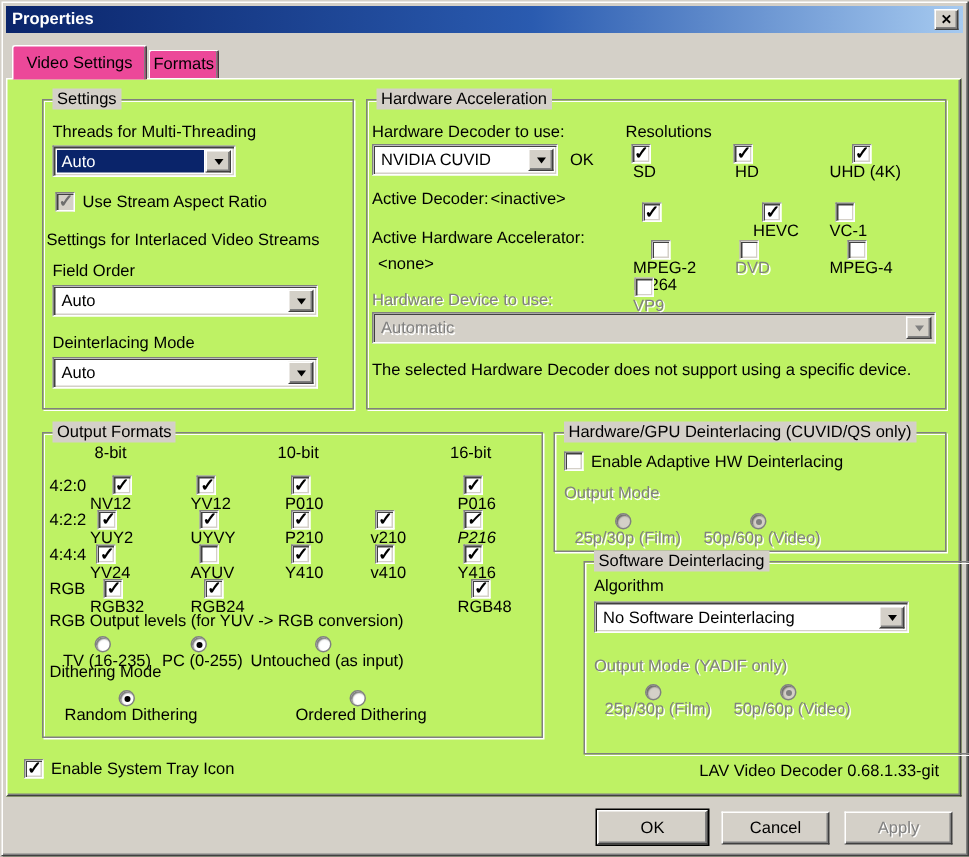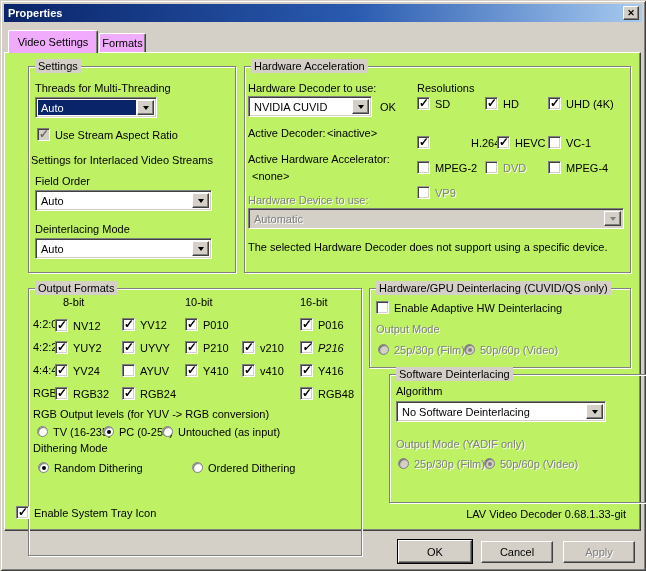--- a/index.html
+++ b/index.html
@@ -10,21 +10,21 @@
     box-shadow:inset 1px 1px 0 #d4d0c8, inset -1px -1px 0 #404040,
                inset 2px 2px 0 #ffffff, inset -2px -2px 0 #808080;
   }
   .titlebar{position:absolute;left:4px;top:4px;width:638px;height:18px;
     background:linear-gradient(90deg,#0a246a 0%,#2a5bb0 55%,#a6caf0 100%);
     display:flex;align-items:center;}
   .title{color:#fff;font-weight:bold;padding-left:4px;}
   .closebtn{position:absolute;right:3px;top:2px;width:16px;height:14px;background:#d4d0c8;
     border:1px solid;border-color:#fff #404040 #404040 #fff;box-shadow:inset -1px -1px 0 #808080;
     display:flex;align-items:center;justify-content:center;font-size:9px;font-weight:bold;line-height:1;}
-  .tab{position:absolute;background:#f0abfc;border-top:1px solid #fff;border-left:1px solid #fff;
+  .tab{position:absolute;background:#ec4899;border-top:1px solid #fff;border-left:1px solid #fff;
     border-right:1px solid #404040;box-shadow:inset -1px 0 0 #808080;
     display:flex;align-items:center;justify-content:center;white-space:nowrap;
     border-top-left-radius:2px;border-top-right-radius:2px;}
   .tab.active{left:8px;top:30px;width:90px;height:23px;z-index:3;}
   .tab.inactive{left:99px;top:33px;width:47px;height:19px;z-index:1;}
   .panel{position:absolute;left:4px;top:52px;width:637px;height:479px;background:#bef264;z-index:2;
     border:1px solid;border-color:#fff #404040 #404040 #fff;box-shadow:inset -1px -1px 0 #808080;}
   .group{position:absolute;border:1px solid #808080;box-shadow:inset 1px 1px 0 #fff, 1px 1px 0 #fff;}
   .gtitle{position:absolute;top:-8px;left:6px;background:#d4d0c8;padding:0 3px;line-height:14px;white-space:nowrap;}
   .lab{position:absolute;white-space:nowrap;}
@@ -36,21 +36,21 @@
     white-space:nowrap;overflow:hidden;line-height:14px;}
   .combo .btn-dd{position:absolute;right:2px;top:2px;bottom:2px;width:17px;background:#d4d0c8;
     border:1px solid;border-color:#fff #404040 #404040 #fff;box-shadow:inset -1px -1px 0 #808080;
     display:flex;align-items:center;justify-content:center;}
   .arr{width:0;height:0;border-left:3px solid transparent;border-right:3px solid transparent;border-top:4px solid #000;}
   .combo.focused .val{background:#0a246a;color:#fff;}
   .combo.disabled{background:#d4d0c8;}
   .combo.disabled .val{color:#808080;text-shadow:1px 1px 0 #fff;}
   .combo.disabled .arr{border-top-color:#808080;}
   
-  .ci,.ri{position:absolute;top:0;display:flex;align-items:center;white-space:nowrap;height:15px;}
+  .ci,.ri{position:absolute;top:0;display:flex;align-items:center;white-space:nowrap;height:15px;flex-direction:column;}
   .cb-static{position:absolute;display:flex;align-items:center;white-space:nowrap;height:15px;}
   .ci .lbl,.ri .lbl,.cb-static .lbl{margin-left:5px;}
   .disabled .lbl{color:#808080;text-shadow:1px 1px 0 #fff;}
   .cbox{position:relative;width:13px;height:13px;flex:0 0 13px;background:#fff;border:1px solid;
     border-color:#808080 #fff #fff #808080;box-shadow:inset 1px 1px 0 #404040, inset -1px -1px 0 #d4d0c8;}
   .cbox.checked::after{content:"\2713";position:absolute;left:1px;top:-2px;font-size:12px;font-weight:bold;color:#000;line-height:14px;}
   .cbox.dim{background:#d4d0c8;}
   .cbox.dim.checked::after{color:#6d6d6d;}
   .disabled .cbox{border-color:#a8a49c #fff #fff #a8a49c;}
   .rdo{position:relative;width:11px;height:11px;flex:0 0 11px;border-radius:50%;background:#fff;
@@ -185,21 +185,21 @@
             <span class="cbox"></span>
             <span class="lbl">MPEG-4</span>
           </span>
           <span class="ci disabled">
             <span class="cbox"></span>
             <span class="lbl">VP9</span>
           </span>
         </div>
     </div>
 
-    <div class="group" style="left:23px;top:235px;width:334px;height:268px;">
+    <div class="group" style="left:23px;top:235px;width:334px;height:204px;">
       <span class="gtitle">Output Formats</span>
       <span class="lab" style="left:34px;top:7px;">8-bit</span>
       <span class="lab" style="left:156px;top:7px;">10-bit</span>
       <span class="lab" style="left:271px;top:7px;">16-bit</span>
       <div class="fmt-row" style="top:28px;">
           <span class="fmt-label">4:2:0</span>
           <span class="ci" style="left: 22px; align-items: flex-end;">
             <span class="cbox checked"></span>
             <span class="lbl">NV12</span>
           </span>

